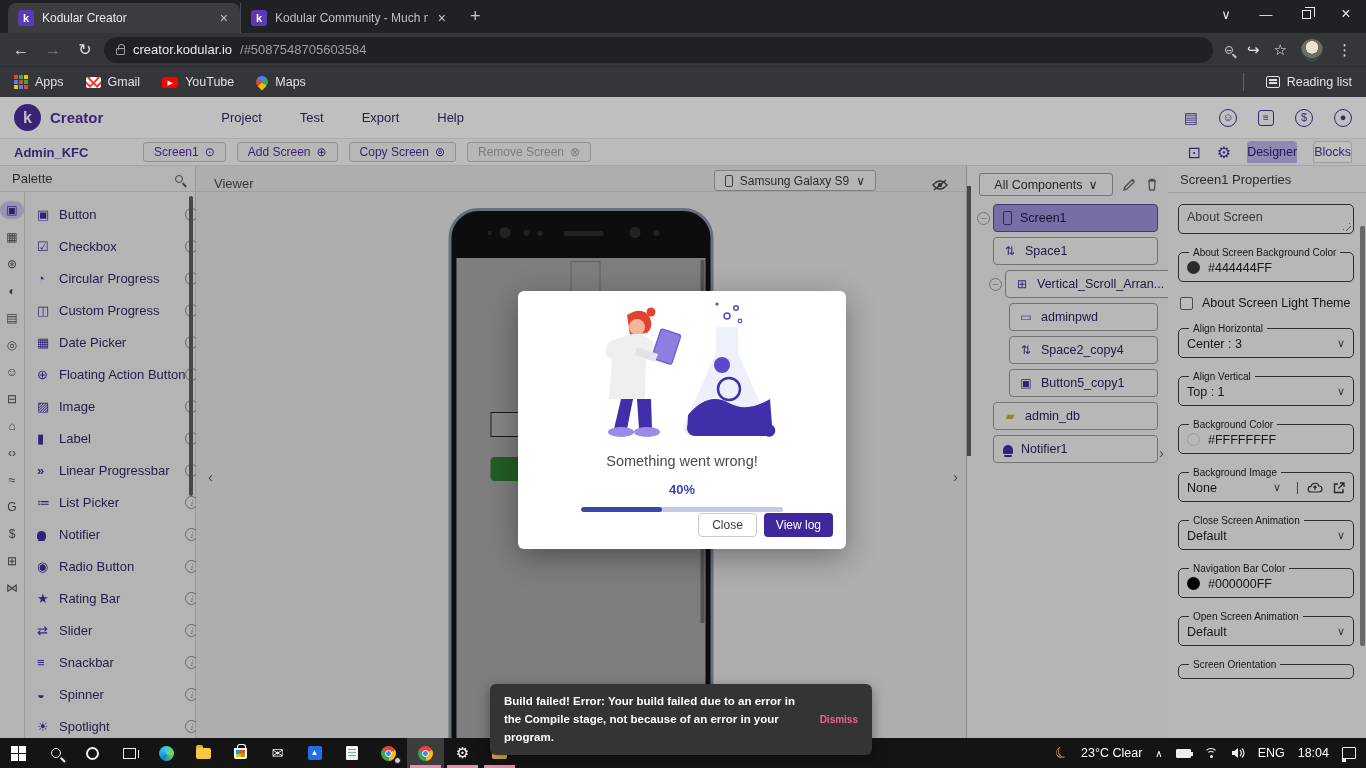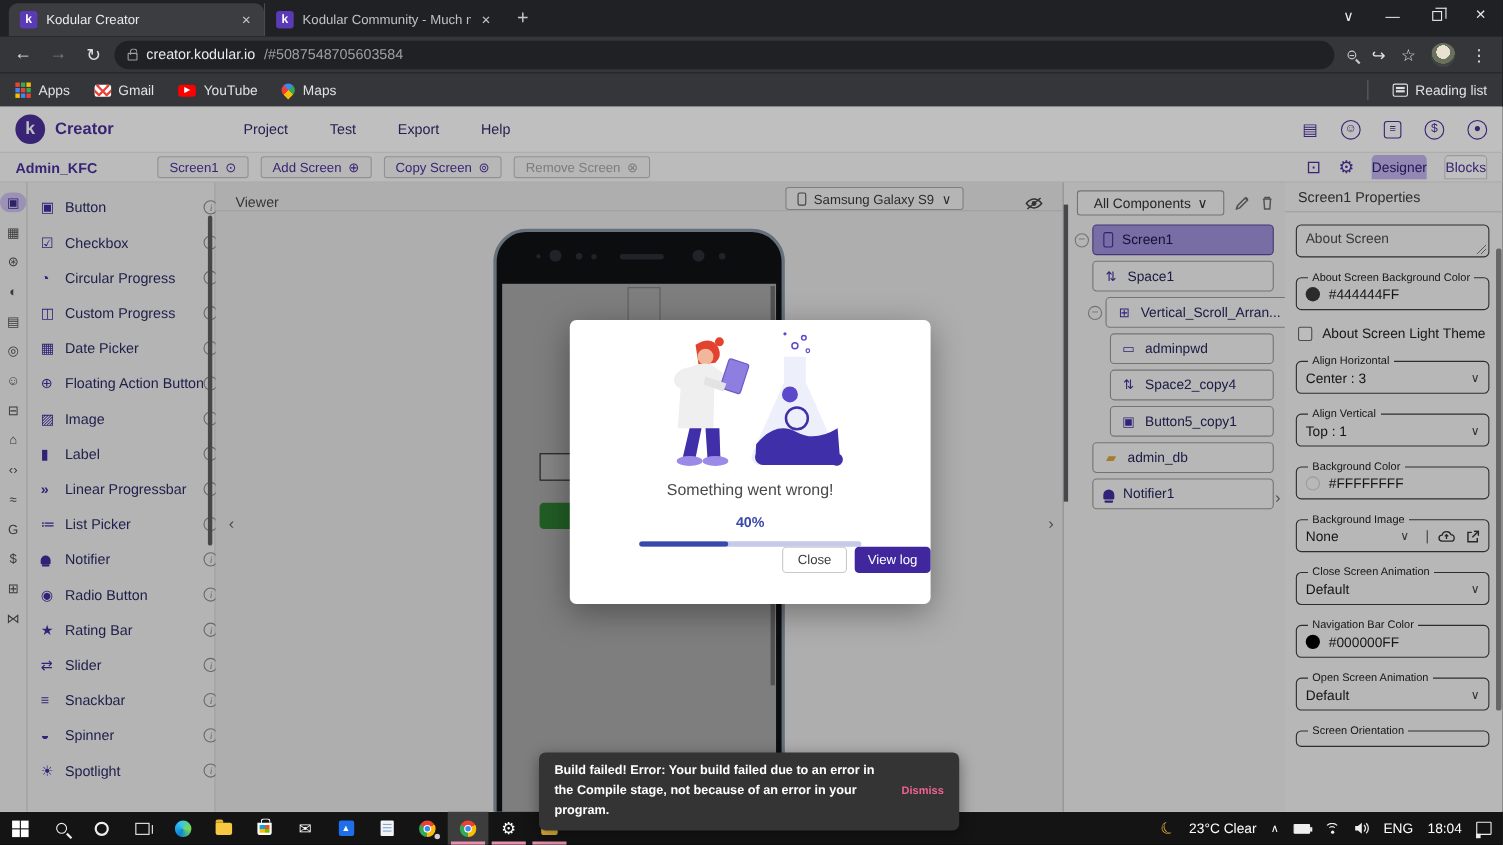--- a/index.html
+++ b/index.html
@@ -148,21 +148,21 @@
   .chk { width:13px; height:13px; border:1.6px solid #666; border-radius:2px; background:#fbfbfb; }
   .imgfield-extra { display:flex; align-items:center; gap:10px; border-left:1px solid #555; padding-left:9px; margin-left:8px; }
   .props-scroll { position:absolute; right:1px; top:60px; width:5px; height:420px; background:#8a8a8a; border-radius:2px; }
 
   
   .modal { position:absolute; left:518px; top:194px; width:328px; height:258px; background:#fff; border-radius:6px; box-shadow:0 8px 30px rgba(0,0,0,0.35); z-index:20; display:flex; flex-direction:column; align-items:center; }
   .modal-title { font-size:14.5px; color:#4a4a4a; margin-top:4px; }
   .modal-pct { font-size:13px; font-weight:bold; color:#3949ab; margin-top:13px; }
   .pbar { width:202px; height:5px; background:#c5cae9; border-radius:3px; margin-top:10px; overflow:hidden; }
   .pfill { height:100%; background:#3949ab; border-radius:3px; }
-  .modal-btns { margin-top:auto; margin-bottom:28px; align-self:flex-end; display:flex; gap:7px; }
+  .modal-btns { margin-top:auto; margin-bottom:12px; align-self:flex-end; display:flex; gap:7px; padding-right:13px; }
   .btn-close { height:24px; padding:0 13px; border:1px solid #c9c9c9; border-radius:4px; background:#fff; font-size:12px; color:#3b3b3b; display:flex; align-items:center; }
   .btn-viewlog { height:24px; padding:0 12px; border-radius:4px; background:#40279e; color:#fff; font-size:12px; font-weight:normal; display:flex; align-items:center; }
 
   .toast { position:absolute; left:490px; top:587px; width:382px; background:#343434; border-radius:6px; z-index:18; display:flex; align-items:center; padding:9px 14px; gap:12px; box-shadow:0 4px 14px rgba(0,0,0,0.4); }
   .toast-msg { width:296px; color:#fff; font-size:11.5px; font-weight:bold; line-height:1.55; }
   .toast-dismiss { color:#f06292; font-size:10px; font-weight:bold; margin-left:auto; }
 
   
   .taskbar { height:30px; background:#141414; display:flex; align-items:center; flex:0 0 30px; color:#fff; }
   .tb-cell { width:37px; height:30px; display:flex; align-items:center; justify-content:center; position:relative; }
@@ -315,20 +315,24 @@
         <span>⊡</span>
         <span>⚙</span>
         <div class="vtab active">Designer</div>
         <div class="vtab idle">Blocks</div>
       </div>
     </div>
 
     <div class="kmain">
 
       <div class="palette">
+        <div class="pal-head">
+          <span>Palette</span>
+          <span class="mag"></span>
+        </div>
         <div class="pal-body">
           <div class="rail">
             <span class="active">▣</span>
             <span>▦</span>
             <span>⊛</span>
             <span>◐</span>
             <span>▤</span>
             <span>◎</span>
             <span>☺</span>
             <span>⊟</span>

